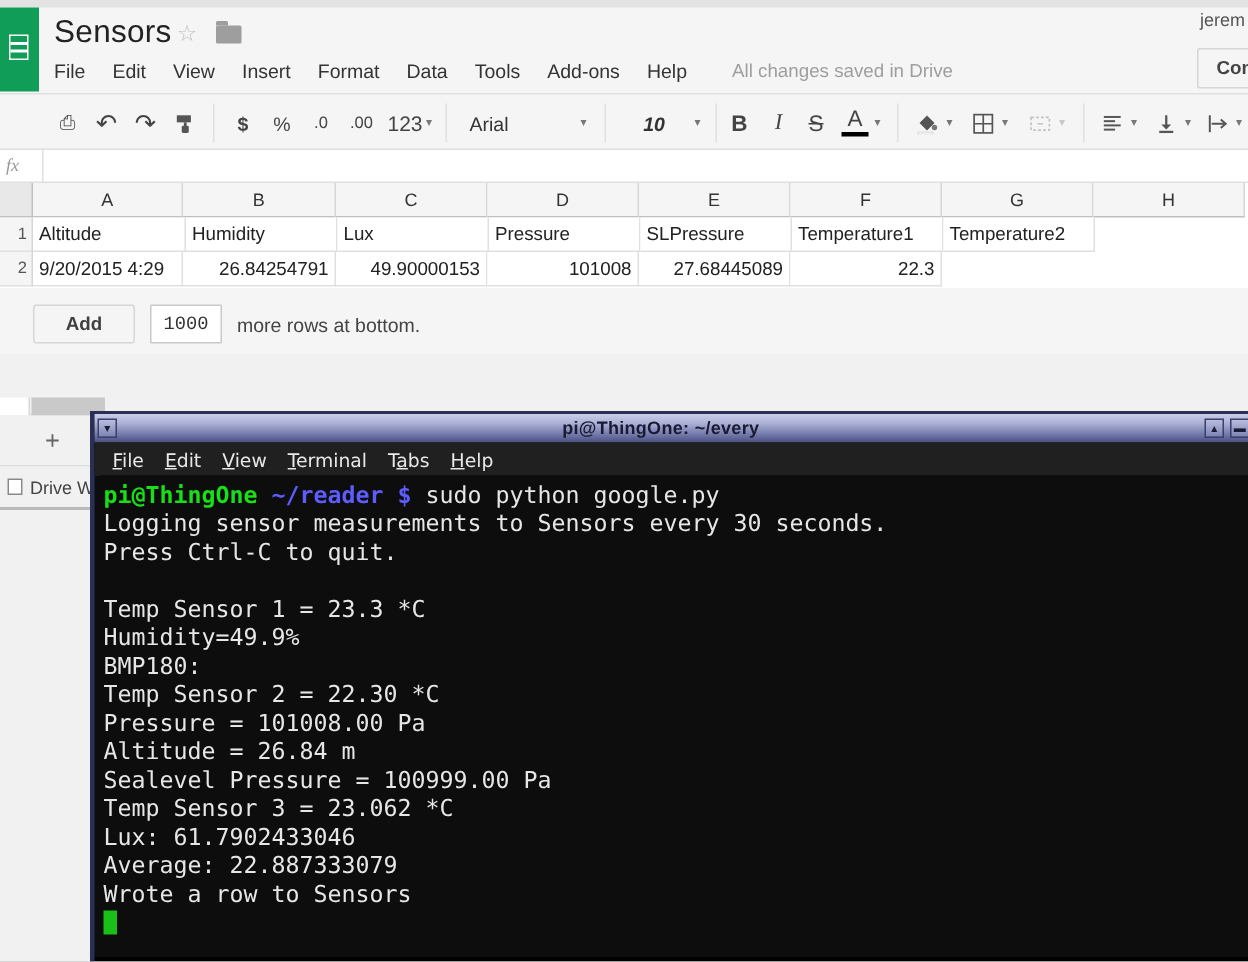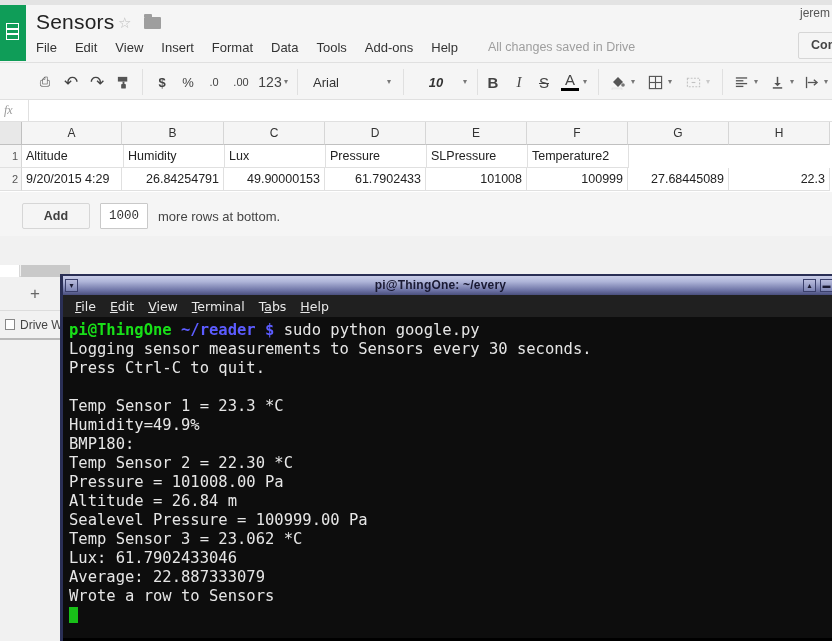--- a/index.html
+++ b/index.html
@@ -351,30 +351,29 @@
         <div class="colhdr" style="width:101px">G</div>
         <div class="colhdr" style="width:101px">H</div>
       </div>
       <div class="cell-row">
         <div class="rowhdr">1</div>
         <div class="cell" style="width:102px">Altitude</div>
         <div class="cell" style="width:101px">Humidity</div>
         <div class="cell" style="width:101px">Lux</div>
         <div class="cell" style="width:101px">Pressure</div>
         <div class="cell" style="width:101px">SLPressure</div>
+        <div class="cell" style="width:101px">Temperature1</div>
         <div class="cell" style="width:101px">Temperature2</div>
       </div>
       <div class="cell-row">
         <div class="rowhdr">2</div>
         <div class="cell" style="width:100px">9/20/2015 4:29</div>
         <div class="cell num" style="width:102px">26.84254791</div>
         <div class="cell num" style="width:101px">49.90000153</div>
-        <div class="cell num" style="width:101px">61.7902433</div>
         <div class="cell num" style="width:101px">101008</div>
-        <div class="cell num" style="width:101px">100999</div>
         <div class="cell num" style="width:101px">27.68445089</div>
         <div class="cell num" style="width:101px">22.3</div>
       </div>
     </div>
 
     <div class="addrows">
       <div class="addrows-btn">Add</div>
       <div class="addrows-input">1000</div>
       <div class="addrows-text">more rows at bottom.</div>
     </div>

